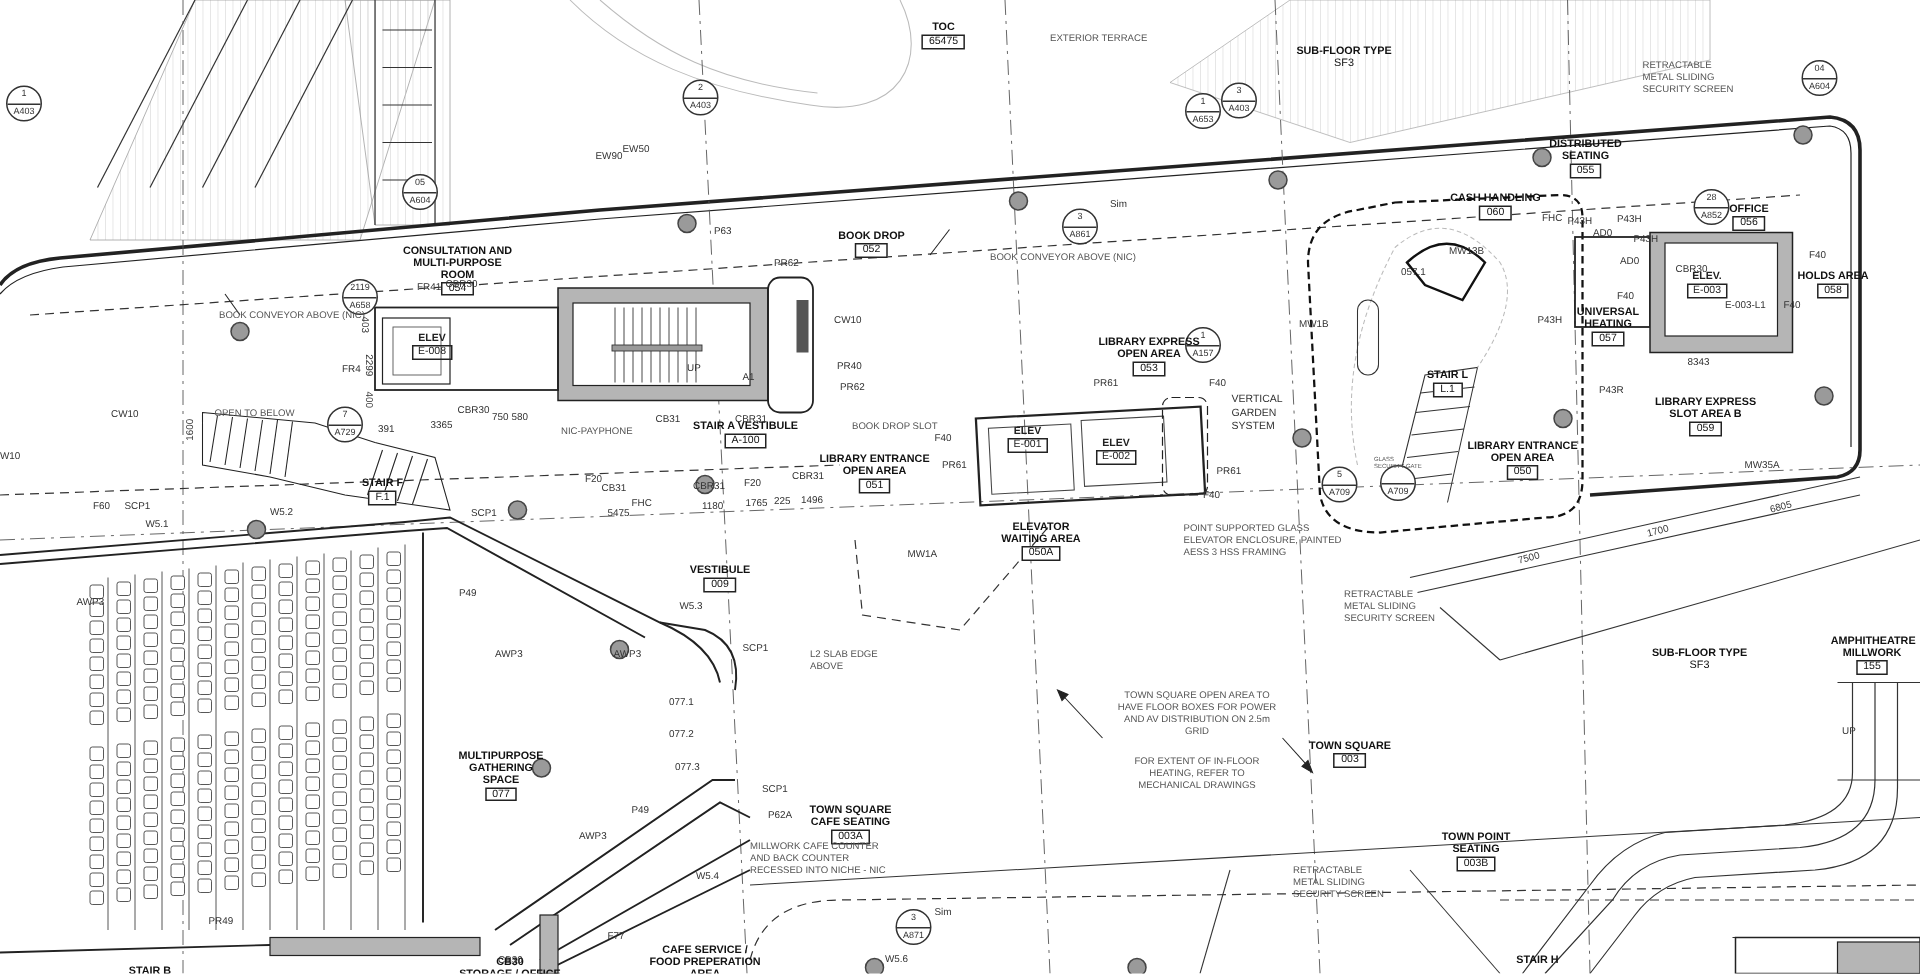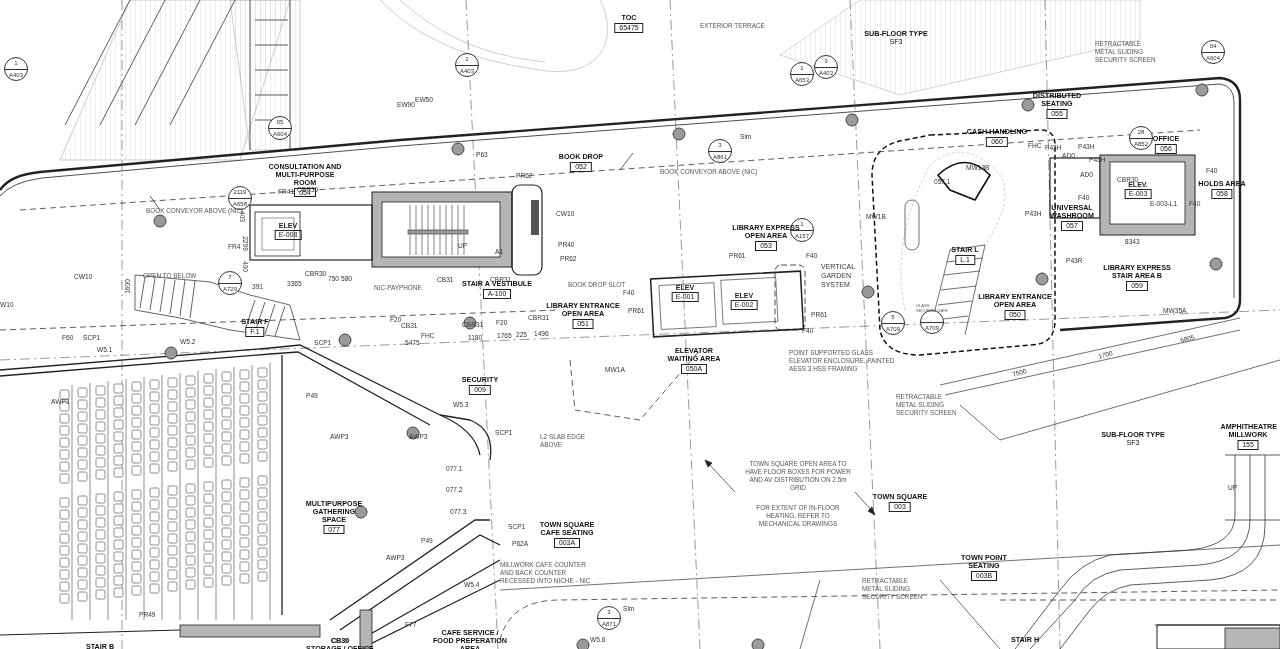--- a/index.html
+++ b/index.html
@@ -484,26 +484,26 @@
 <div class="room" style="left:305px;top:163px;width:80px;white-space:normal"><span>CONSULTATION AND MULTI-PURPOSE ROOM</span><br><span class="num">054</span></div>
 <div class="room" style="left:581px;top:153px"><span>BOOK DROP</span><br><span class="num">052</span></div>
 <div class="room" style="left:497px;top:280px"><span>STAIR A VESTIBULE</span><br><span class="num">A-100</span></div>
 <div class="room" style="left:583px;top:302px;width:75px;white-space:normal"><span>LIBRARY ENTRANCE OPEN AREA</span><br><span class="num">051</span></div>
 <div class="room" style="left:766px;top:224px;width:70px;white-space:normal"><span>LIBRARY EXPRESS OPEN AREA</span><br><span class="num">053</span></div>
 <div class="room" style="left:694px;top:347px;width:70px;white-space:normal"><span>ELEVATOR WAITING AREA</span><br><span class="num">050A</span></div>
 <div class="room" style="left:997px;top:128px"><span>CASH HANDLING</span><br><span class="num">060</span></div>
 <div class="room" style="left:1057px;top:92px;width:55px;white-space:normal"><span>DISTRIBUTED SEATING</span><br><span class="num">055</span></div>
 <div class="room" style="left:1166px;top:135px"><span>OFFICE</span><br><span class="num">056</span></div>
 <div class="room" style="left:1222px;top:180px"><span>HOLDS AREA</span><br><span class="num">058</span></div>
-<div class="room" style="left:1072px;top:204px;width:50px;white-space:normal"><span>UNIVERSAL WASHROOM</span><br><span class="num">057</span></div>
-<div class="room" style="left:1137px;top:264px;width:70px;white-space:normal"><span>LIBRARY EXPRESS STAIR AREA B</span><br><span class="num">059</span></div>
+<div class="room" style="left:1072px;top:204px;width:50px;white-space:normal"><span>UNIVERSAL HEATING</span><br><span class="num">057</span></div>
+<div class="room" style="left:1137px;top:264px;width:70px;white-space:normal"><span>LIBRARY EXPRESS SLOT AREA B</span><br><span class="num">059</span></div>
 <div class="room" style="left:1015px;top:293px;width:75px;white-space:normal"><span>LIBRARY ENTRANCE OPEN AREA</span><br><span class="num">050</span></div>
-<div class="room" style="left:480px;top:376px"><span>SECURITY</span><br><span class="num">009</span></div>
+<div class="room" style="left:480px;top:376px"><span>VESTIBULE</span><br><span class="num">009</span></div>
 <div class="room" style="left:334px;top:500px;width:65px;white-space:normal"><span>MULTIPURPOSE GATHERING SPACE</span><br><span class="num">077</span></div>
-<div class="room" style="left:567px;top:521px;width:70px;white-space:normal"><span>TOWN SQUARE CAFE SEATING</span><br><span class="num">003A</span></div>
+<div class="room" style="left:567px;top:536px;width:70px;white-space:normal"><span>TOWN SQUARE CAFE SEATING</span><br><span class="num">003A</span></div>
 <div class="room" style="left:900px;top:493px"><span>TOWN SQUARE</span><br><span class="num">003</span></div>
 <div class="room" style="left:984px;top:554px;width:50px;white-space:normal"><span>TOWN POINT SEATING</span><br><span class="num">003B</span></div>
 <div class="room" style="left:1248px;top:423px;width:55px;white-space:normal"><span>AMPHITHEATRE MILLWORK</span><br><span class="num">155</span></div>
 <div class="room" style="left:470px;top:629px;width:75px;white-space:normal"><span>CAFE SERVICE / FOOD PREPERATION AREA</span></div>
 <div class="room" style="left:340px;top:637px"><span>CB30</span><br><span>STORAGE / OFFICE</span></div>
 
 <div class="elevtag" style="left:288px;top:222px"><span>ELEV</span><br><span class="num">E-008</span></div>
 <div class="elevtag" style="left:685px;top:284px"><span>ELEV</span><br><span class="num">E-001</span></div>
 <div class="elevtag" style="left:744px;top:292px"><span>ELEV</span><br><span class="num">E-002</span></div>
 <div class="elevtag" style="left:1138px;top:181px"><span>ELEV.</span><br><span class="num">E-003</span></div>

